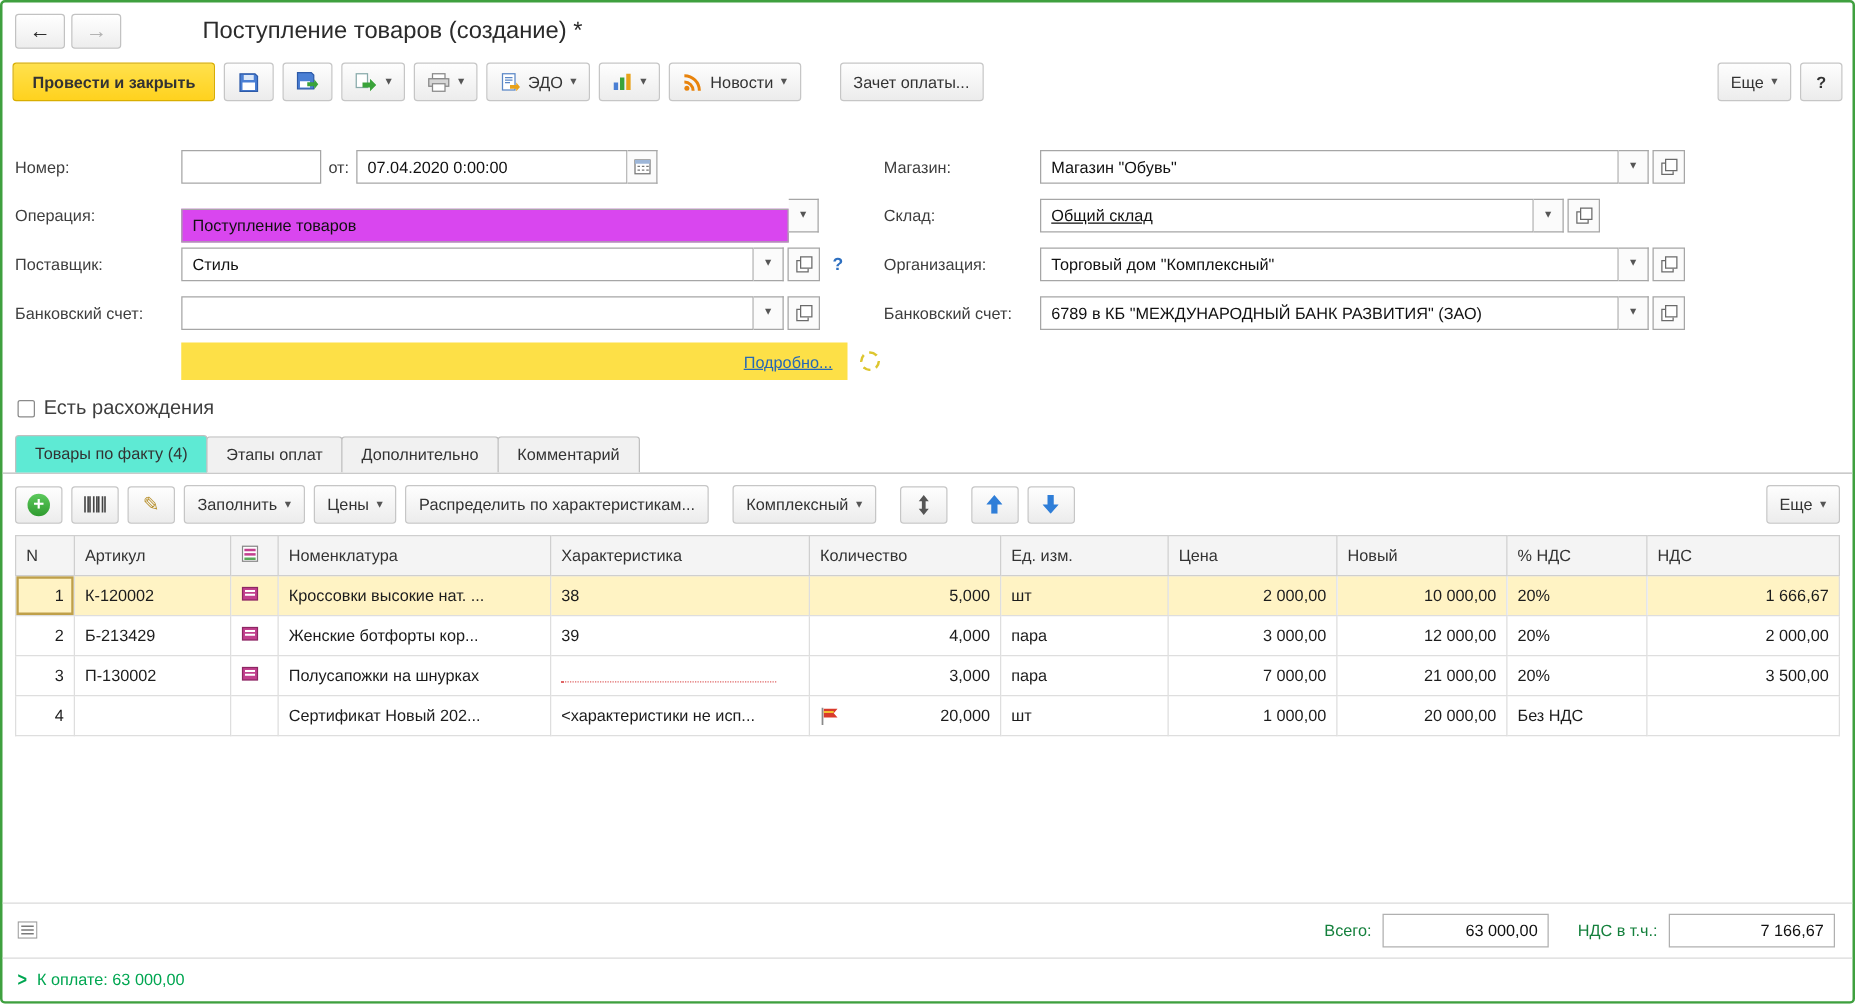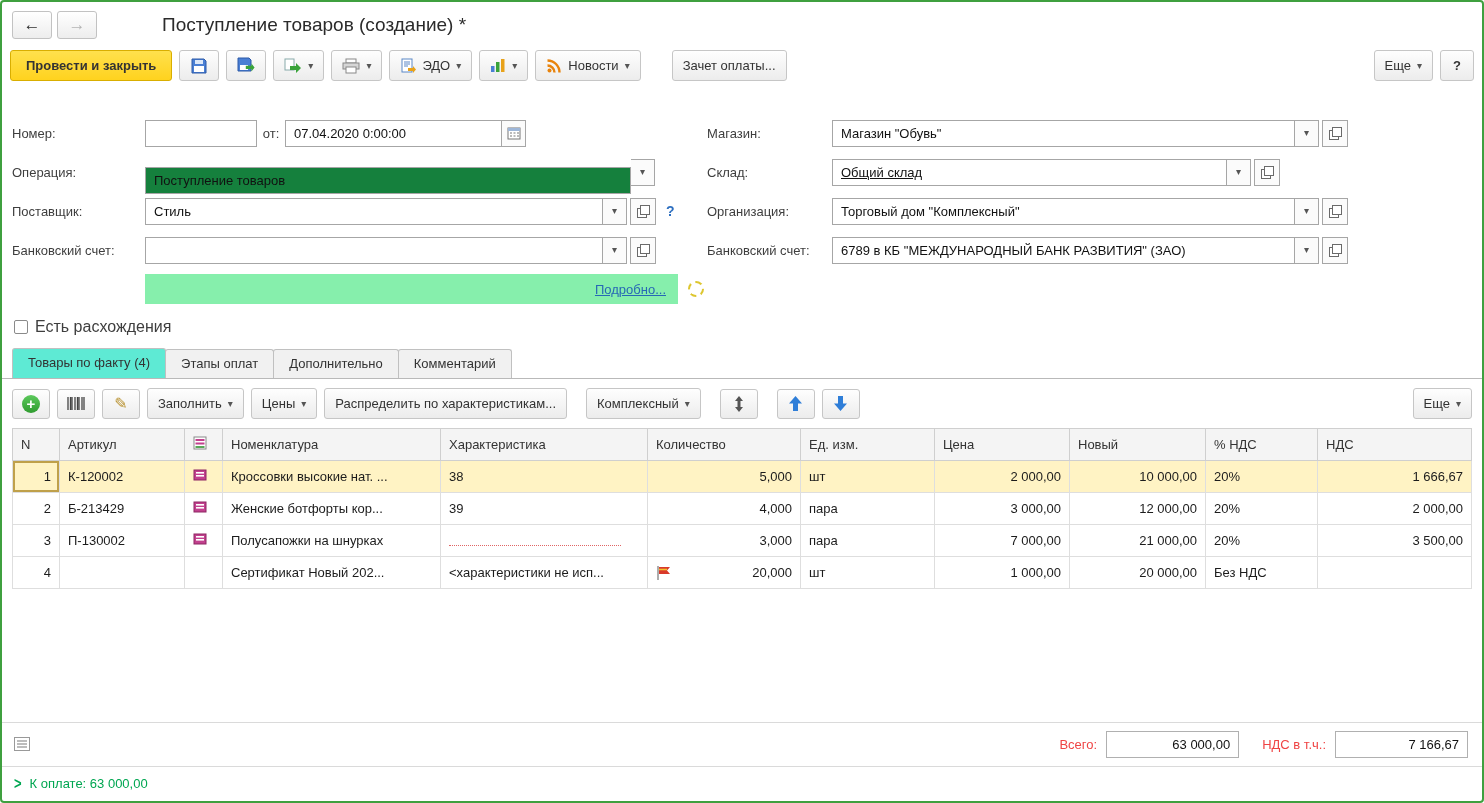--- a/index.html
+++ b/index.html
@@ -35,23 +35,23 @@
   .input { border:1px solid #a6a6a6; height:27px; background:#fff; font-size:13px; color:#111;
            display:flex; align-items:center; padding:0 8px; overflow:hidden; white-space:nowrap; }
   .combo { display:flex; align-items:center; }
   .caret-btn { width:24px; height:27px; border:1px solid #a6a6a6; border-left:none; background:#fbfbfb;
                display:flex; align-items:center; justify-content:center; cursor:pointer; flex:0 0 auto; }
   .open-btn { width:26px; height:27px; border:1px solid #a6a6a6; background:#fbfbfb; margin-left:3px;
               display:flex; align-items:center; justify-content:center; cursor:pointer; flex:0 0 auto; }
   .open-ic { position:relative; width:13px; height:13px; }
   .open-ic::before { content:""; position:absolute; left:0; bottom:0; width:8px; height:8px; border:1px solid #6a6a6a; background:#fff; }
   .open-ic::after  { content:""; position:absolute; right:0; top:0;  width:8px; height:8px; border:1px solid #6a6a6a; background:#fff; }
-  .yellow-input { background:#15803d;margin-top:16px; }
+  .yellow-input { background:#d946ef;margin-top:16px; }
   .hint-q { color:#2d6fc0; font-weight:bold; font-size:14px; margin-left:10px; cursor:pointer; }
-  .info-bar { margin-left:133px; width:564px; height:30px; background:#86efac;
+  .info-bar { margin-left:133px; width:564px; height:30px; background:#fde047;
               display:flex; align-items:center; justify-content:flex-end; padding:0 12px; }
   .link { color:#2768b5; text-decoration:underline; font-size:13px; cursor:pointer; }
   .spinner { width:16px; height:16px; border:2px dashed #ddc62f; border-radius:50%; margin-left:10px; flex:0 0 auto; }
 
   .checkbox-row { display:flex; align-items:center; gap:7px; padding:2px 10px 0 12px; height:24px; flex:0 0 auto; }
   .checkbox { width:14px; height:14px; border:1px solid #8a8a8a; background:#fff; border-radius:2px; cursor:pointer; }
   .checkbox-label { font-size:16px; color:#3e3e3e; }
 
   
   .tabs { display:flex; align-items:flex-end; padding:10px 10px 0 10px; border-bottom:1px solid #b9b9b9; flex:0 0 auto; }
@@ -78,21 +78,21 @@
   tr.selected td { background:#fff3c4; }
   td.cur { box-shadow:inset 0 0 0 2px #bfa04a; }
   .char-missing { display:inline-block; width:172px; height:13px; border-bottom:1px dotted #e06565; }
   .char-grey { color:#b3b3b3; }
   .cell-flag { float:left; margin-top:1px; }
 
   
   .totals-row { display:flex; align-items:center; justify-content:flex-end; gap:9px;
                 border-top:1px solid #dadada; padding:8px 14px; flex:0 0 auto; position:relative; }
   .totals-left-ic { position:absolute; left:12px; top:14px; }
-  .tlabel { font-size:13px; color:#ef4444; }
+  .tlabel { font-size:13px; color:#15803d; }
   .tbox { width:133px; height:27px; border:1px solid #b0b0b0; background:#fff; font-size:13px; color:#111;
           display:flex; align-items:center; justify-content:flex-end; padding:0 8px; }
   .payment-row { border-top:1px solid #dadada; padding:9px 12px 10px 12px; display:flex; align-items:center; gap:8px; flex:0 0 auto; }
   .payment-chevron { color:#00a651; font-weight:bold; font-size:13px; transform:scaleY(1.2); }
   .payment-text { color:#00a651; font-size:13px; }
 </style>
 </head>
 <body>
 
 <div class="window">

